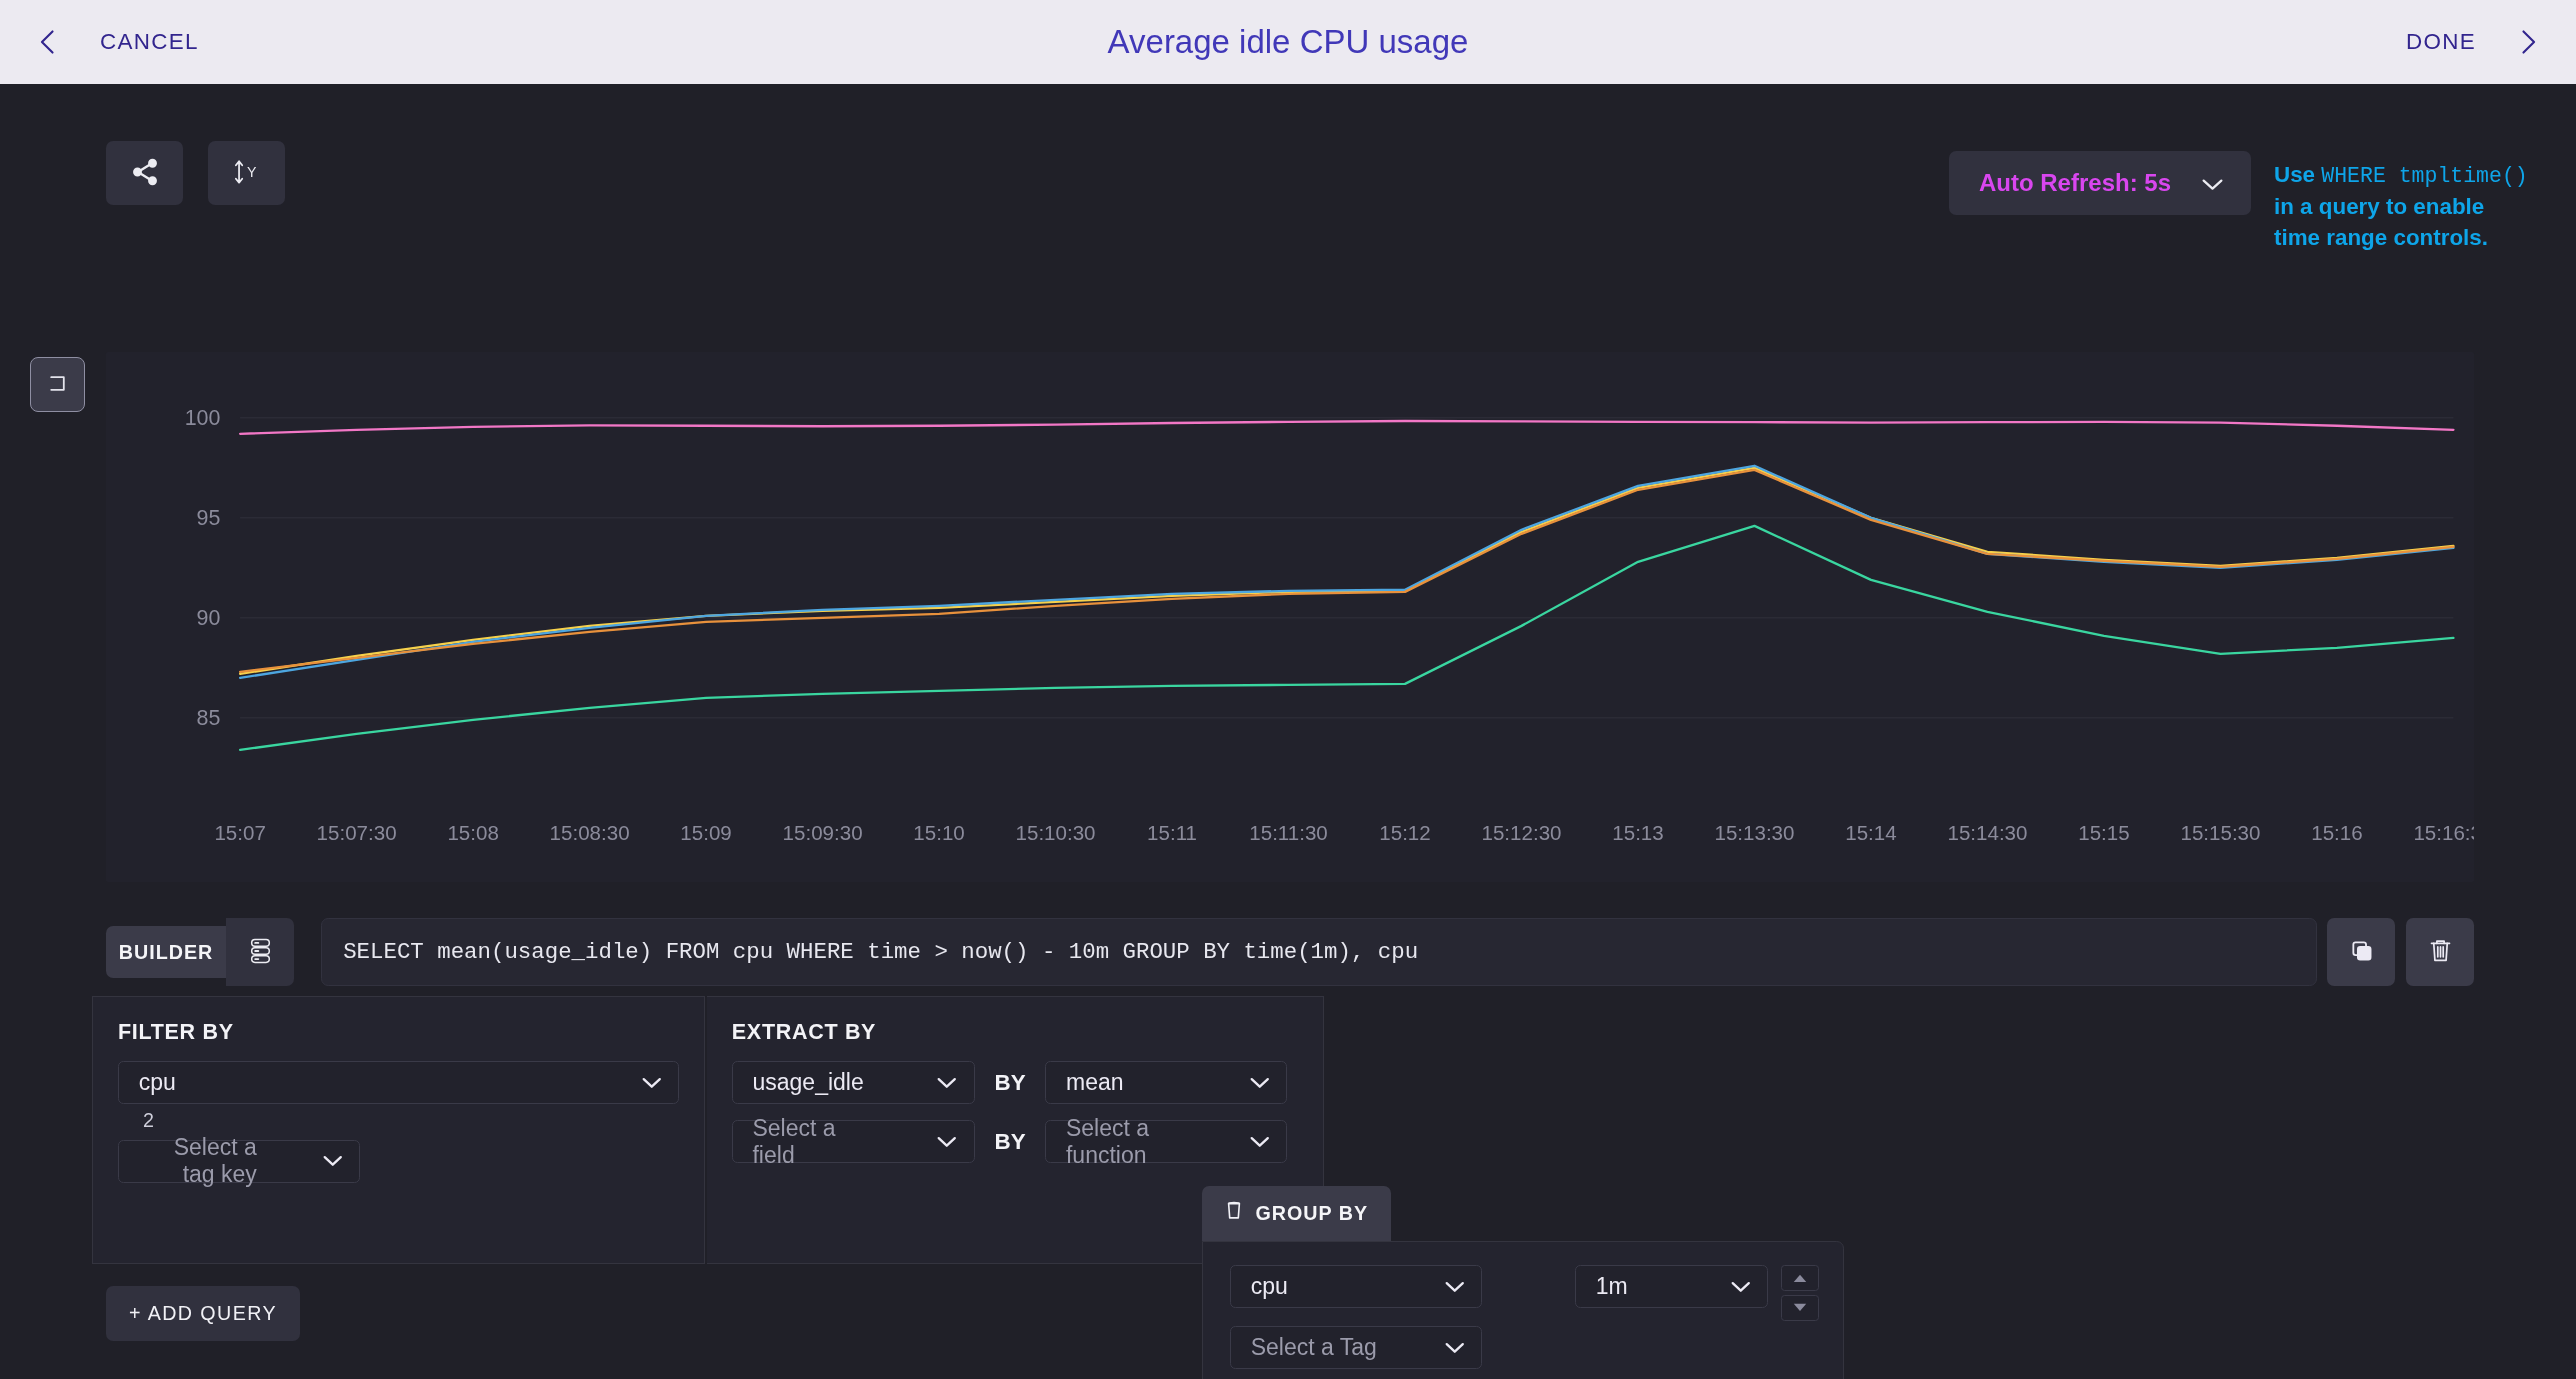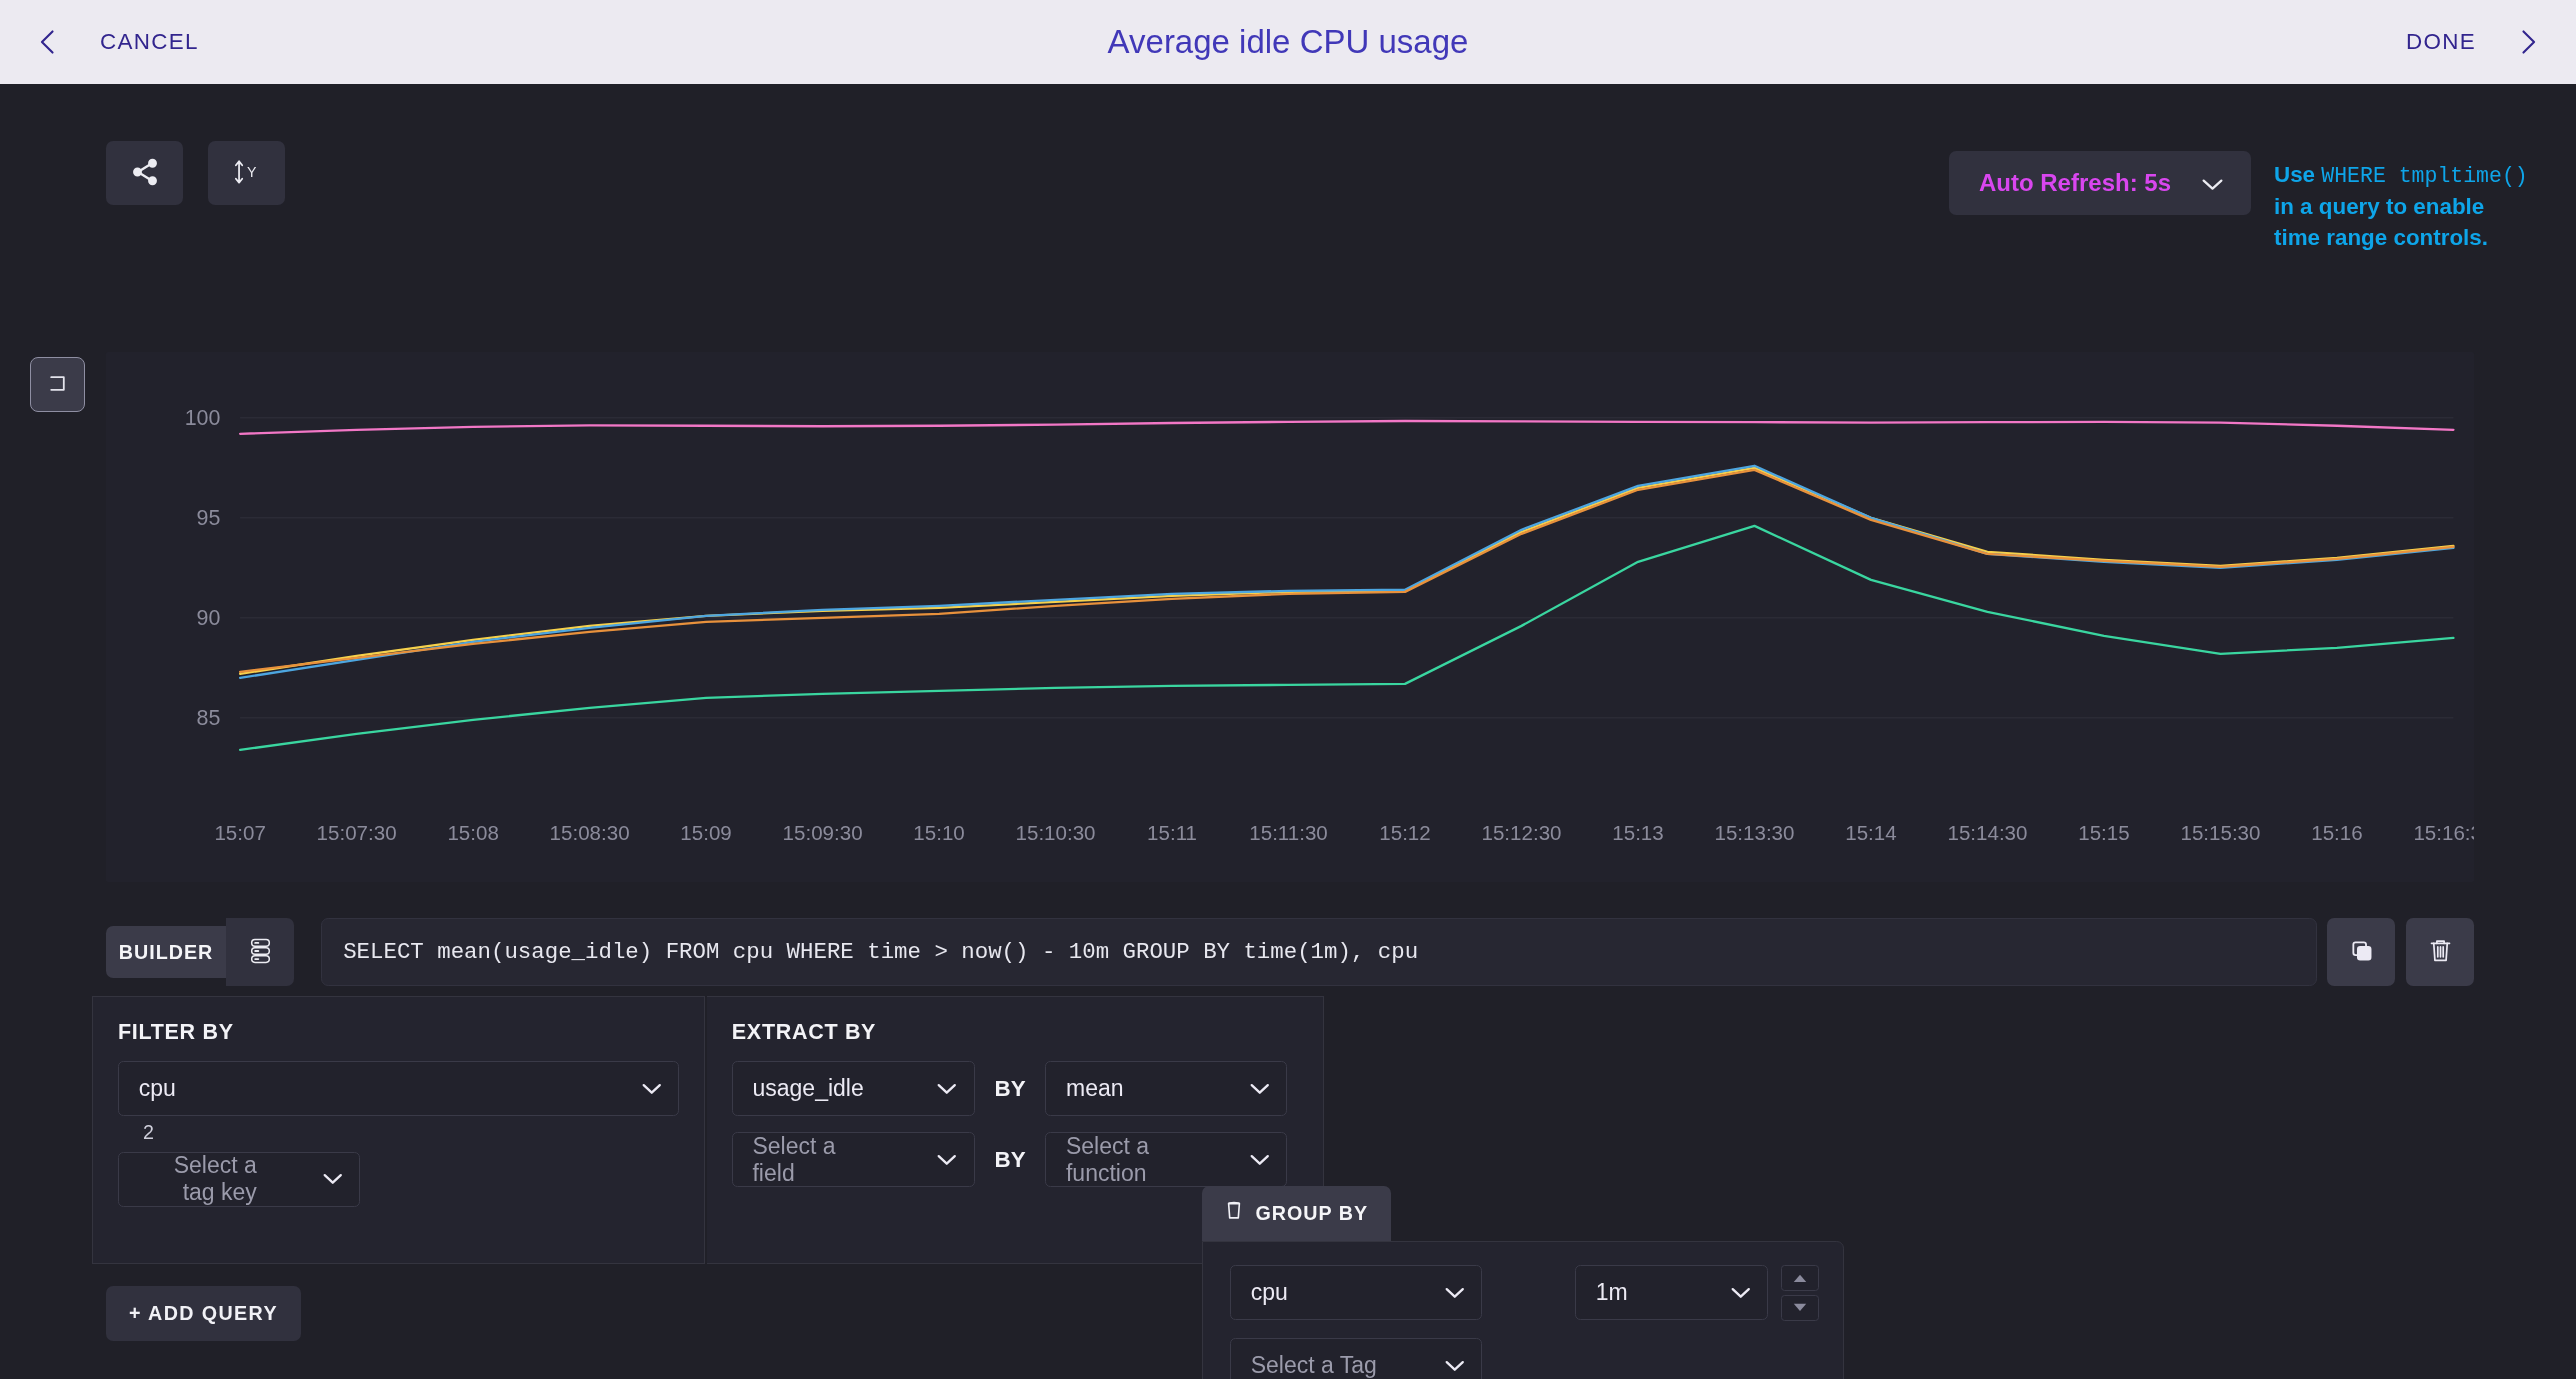--- a/index.html
+++ b/index.html
@@ -153,21 +153,21 @@
   .panel.filter { width: 613px; border-left: 0.9px solid #34343f; border-right: 0.9px solid #34343f; }
   .panel.extract { width: 617px; border-right: 0.9px solid #34343f; margin-left: 1.8px; }
   .panel-title {
     color: #f3f3f7; font-size: 21.5px; font-weight: 700; letter-spacing: 0.7px;
     margin-bottom: 16px;
   }
   .sel {
     background: #22222c;
     border: 0.9px solid #3a3a48;
     border-radius: 5.4px;
-    height: 55px;
+    height: 43px;
     display: flex; align-items: center;
     padding: 0 16px 0 19.7px;
     color: #eceaf4;
     font-size: 23px;
     cursor: pointer;
     position: relative;
     justify-content: space-between;
     gap: 45px;
   }
   .sel.ph { color: #9b9bab; }
@@ -213,21 +213,21 @@
     cursor: pointer;
   }
   .sel-gbtag2 { width: 252px; margin-top: 18px; }
 
   
   .addquery {
     position: absolute; left: 106px; top: 1202px;
     height: 55px;
     background: #31313e;
     border-radius: 7.2px;
-    color: #f1f1f6; font-size: 19.7px; font-weight: 700; letter-spacing: 1.4px;
+    color: #f1f1f6; font-size: 19.7px; font-weight: 400; letter-spacing: 1.4px;
     display: flex; align-items: center;
     padding: 12px 23px;
     border: none; cursor: pointer;
     font-family: "Liberation Sans", sans-serif;
   }
 </style>
 </head>
 <body>
 
 <div class="header">

